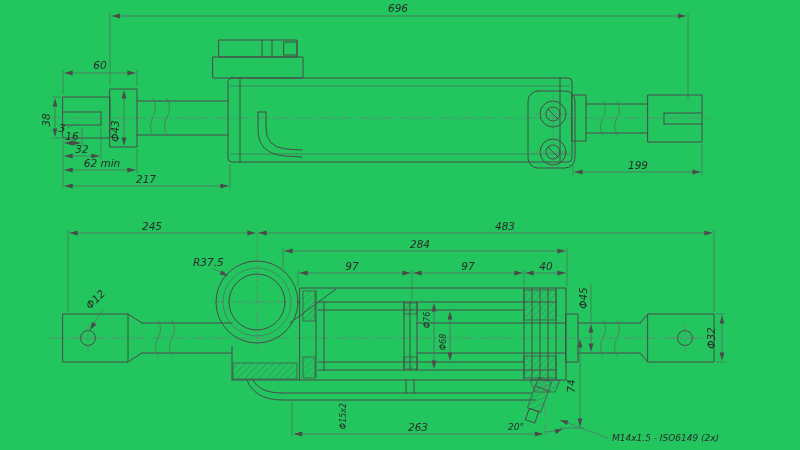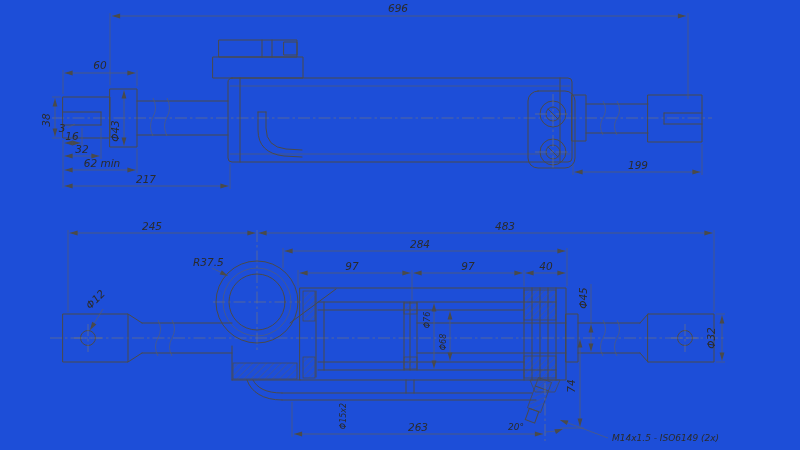--- a/index.html
+++ b/index.html
@@ -1,16 +1,16 @@
 <!DOCTYPE html>
 <html><head>
 <meta charset="utf-8">
 <style>
   html,body{margin:0;padding:0;background:#ffffff;}
-  .sheet{width:800px;height:450px;background:#1d4ed8;position:relative;overflow:hidden;
+  .sheet{width:800px;height:450px;background:#22c55e;position:relative;overflow:hidden;
          font-family:"DejaVu Sans", sans-serif;}
   svg{display:block;}
   .geo{stroke:#4a4a4a;stroke-width:1;fill:none;stroke-linecap:round;stroke-linejoin:round;}
   .thin{stroke:#5f5f5f;stroke-width:0.6;fill:none;}
   .dim{stroke:#5f5f5f;stroke-width:0.7;fill:none;}
   .cl{stroke:#7a7a7a;stroke-width:0.6;fill:none;stroke-dasharray:12 3 2.5 3;}
   .hz{stroke:#4a4a4a;stroke-width:0.7;fill:url(#hatch);}
   text{fill:#2b2b2b;font-style:italic;font-size:10.5px;font-family:"DejaVu Sans",sans-serif;}
   text.sm{font-size:8px;}
   text.md{font-size:9px;}

